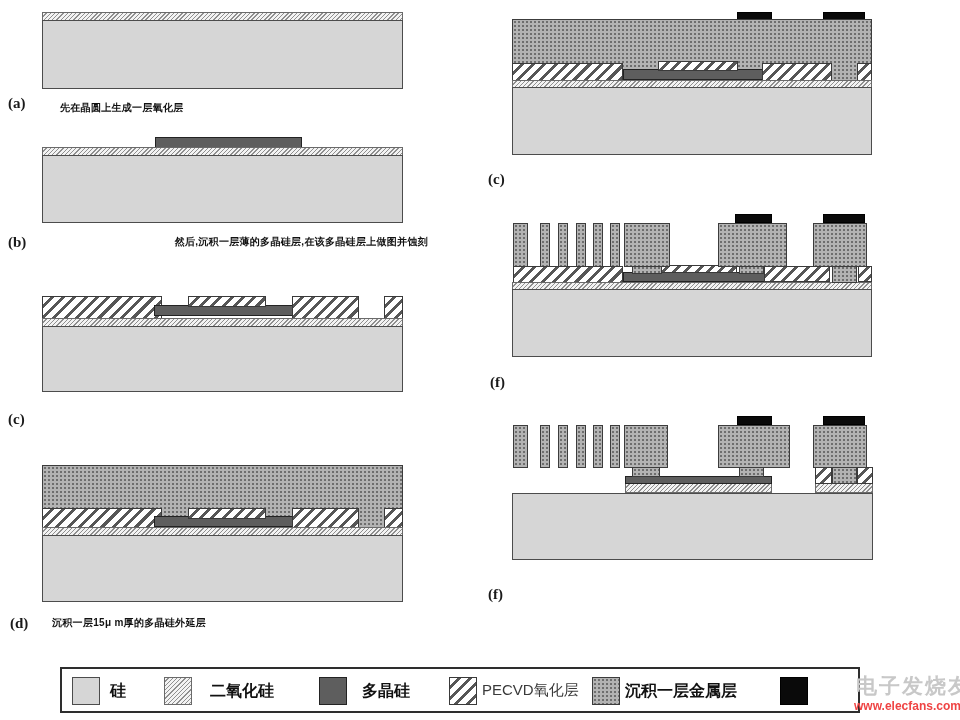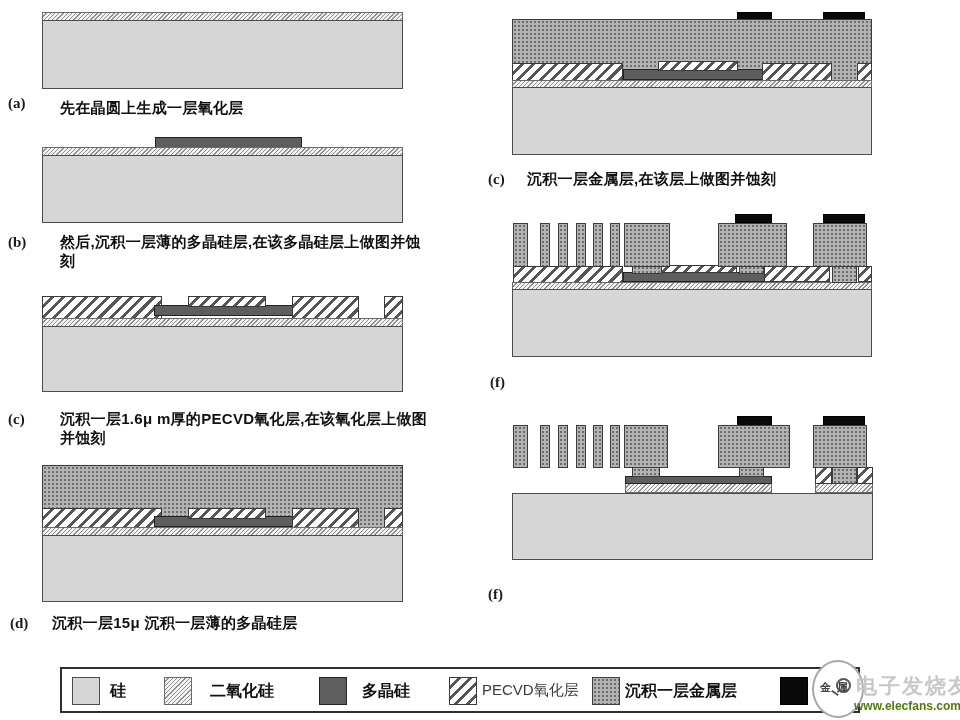--- a/index.html
+++ b/index.html
@@ -8,27 +8,27 @@
   .layer{position:absolute;box-sizing:border-box;}
   
   .sil{background:#d6d6d6;border:1px solid #4c4c4c;}
   .ox{background:repeating-linear-gradient(135deg,#f3f3f3 0,#f3f3f3 2px,#8f8f8f 2px,#8f8f8f 3px);border:1px solid #6a6a6a;}
   .pecvd{background:repeating-linear-gradient(135deg,#ffffff 0,#ffffff 5px,#565656 5px,#565656 8px);border:1px solid #3a3a3a;}
   .poly{background:#5e5e5e;border:1px solid #232323;}
   .epi{background-color:#b3b3b3;background-image:radial-gradient(circle,#6e6e6e 1px,rgba(0,0,0,0) 1.4px);background-size:4px 4px;border:1px solid #3c3c3c;}
   .metal{background:#0a0a0a;border:1px solid #000;}
   .diagram{position:absolute;}
   .tag{position:absolute;font-family:"Liberation Serif",serif;font-weight:bold;font-size:15px;color:#1a1a1a;}
-  .caption{position:absolute;font-weight:bold;font-size:15px;line-height:19px;color:#111;letter-spacing:.3px;}
+  .caption{position:absolute;font-weight:bold;font-size:10px;line-height:19px;color:#111;letter-spacing:.3px;}
   .legend-box{position:absolute;left:60px;top:667px;width:800px;height:46px;border:2px solid #2e2e2e;background:#fff;box-sizing:border-box;}
   .lg-sq{position:absolute;top:8px;width:26px;height:26px;}
   .lg-label{position:absolute;top:12px;font-size:16px;font-weight:bold;color:#111;white-space:nowrap;}
   .wm-circle{position:absolute;left:812px;top:660px;width:48px;height:54px;background:#fff;border:2px solid #a9a9a9;border-radius:50%;z-index:6;}
   .wm-brand{position:absolute;left:856px;top:672px;width:104px;font-size:21px;font-weight:bold;color:#c8c8c8;letter-spacing:2px;white-space:nowrap;z-index:7;}
-  .wm-url{position:absolute;left:854px;top:699px;font-size:12px;font-weight:bold;color:#4d7c0f;white-space:nowrap;z-index:7;}
+  .wm-url{position:absolute;left:854px;top:699px;font-size:12px;font-weight:bold;color:#ef4444;white-space:nowrap;z-index:7;}
   .mag-lens{position:absolute;left:22px;top:16px;width:11px;height:11px;border:2px solid #555;border-radius:50%;}
   .mag-handle{position:absolute;left:17px;top:30px;width:8px;height:2px;background:#555;transform:rotate(35deg);}
   .wm-mini{position:absolute;left:6px;top:18px;font-size:11px;font-weight:bold;color:#444;letter-spacing:6px;white-space:nowrap;}
 </style>
 </head>
 <body>
 
 <div class="canvas">
 
   <div class="diagram" style="left:42px;top:12px;width:361px;height:77px;">
@@ -37,61 +37,59 @@
   </div>
   <div class="tag" style="left:8px;top:95px;">(a)</div>
   <div class="caption" style="left:60px;top:98px;width:340px;">先在晶圆上生成一层氧化层</div>
 
   <div class="diagram" style="left:42px;top:137px;width:361px;height:86px;">
     <div class="layer poly" style="left:113px;top:0;width:147px;height:11px;"></div>
     <div class="layer ox" style="left:0;top:10px;width:361px;height:9px;"></div>
     <div class="layer sil" style="left:0;top:18px;width:361px;height:68px;"></div>
   </div>
   <div class="tag" style="left:8px;top:234px;">(b)</div>
-  <div class="caption" style="left:60px;top:232px;width:368px;">然后,沉积一层薄的多晶硅层,在该多晶硅层上做图并蚀刻</div>
+  <div class="caption" style="left:60px;top:232px;width:368px;text-align:right;">然后,沉积一层薄的多晶硅层,在该多晶硅层上做图并蚀刻</div>
 
   <div class="diagram" style="left:42px;top:296px;width:361px;height:96px;">
     <div class="layer pecvd" style="left:0;top:0;width:120px;height:23px;"></div>
     <div class="layer poly" style="left:112px;top:9px;width:146px;height:11px;"></div>
     <div class="layer pecvd" style="left:146px;top:0;width:78px;height:11px;"></div>
     <div class="layer pecvd" style="left:250px;top:0;width:67px;height:23px;"></div>
     <div class="layer pecvd" style="left:342px;top:0;width:19px;height:23px;"></div>
     <div class="layer ox" style="left:0;top:22px;width:361px;height:9px;"></div>
     <div class="layer sil" style="left:0;top:30px;width:361px;height:66px;"></div>
   </div>
   <div class="tag" style="left:8px;top:411px;">(c)</div>
-  <div class="caption" style="left:60px;top:409px;width:372px;">沉积一层1.6μ m厚的PECVD氧化层,在该氧化层上做图并蚀刻</div>
 
   <div class="diagram" style="left:42px;top:465px;width:361px;height:137px;">
     <div class="layer epi" style="left:0;top:0;width:361px;height:63px;"></div>
     <div class="layer pecvd" style="left:0;top:43px;width:120px;height:20px;"></div>
     <div class="layer poly" style="left:112px;top:51px;width:146px;height:11px;"></div>
     <div class="layer pecvd" style="left:146px;top:43px;width:78px;height:11px;"></div>
     <div class="layer pecvd" style="left:250px;top:43px;width:67px;height:20px;"></div>
     <div class="layer pecvd" style="left:342px;top:43px;width:19px;height:20px;"></div>
     <div class="layer ox" style="left:0;top:62px;width:361px;height:9px;"></div>
     <div class="layer sil" style="left:0;top:70px;width:361px;height:67px;"></div>
   </div>
   <div class="tag" style="left:10px;top:615px;">(d)</div>
-  <div class="caption" style="left:52px;top:613px;width:400px;">沉积一层15μ 沉积一层薄的多晶硅层</div>
+  <div class="caption" style="left:52px;top:613px;width:400px;">沉积一层15μ m厚的多晶硅外延层</div>
 
   <div class="diagram" style="left:512px;top:12px;width:360px;height:143px;">
     <div class="layer metal" style="left:225px;top:0;width:35px;height:8px;"></div>
     <div class="layer metal" style="left:311px;top:0;width:42px;height:8px;"></div>
     <div class="layer epi" style="left:0;top:7px;width:360px;height:62px;"></div>
     <div class="layer pecvd" style="left:0;top:51px;width:111px;height:18px;"></div>
     <div class="layer poly" style="left:111px;top:57px;width:147px;height:11px;"></div>
     <div class="layer pecvd" style="left:146px;top:49px;width:80px;height:10px;"></div>
     <div class="layer pecvd" style="left:250px;top:51px;width:70px;height:18px;"></div>
     <div class="layer pecvd" style="left:345px;top:51px;width:15px;height:18px;"></div>
     <div class="layer ox" style="left:0;top:68px;width:360px;height:8px;"></div>
     <div class="layer sil" style="left:0;top:75px;width:360px;height:68px;"></div>
   </div>
   <div class="tag" style="left:488px;top:171px;">(c)</div>
-  <div class="caption" style="left:527px;top:169px;width:400px;">沉积一层金属层,在该层上做图并蚀刻</div>
 
   <div class="diagram" style="left:512px;top:214px;width:360px;height:143px;">
     <div class="layer pecvd" style="left:1px;top:52px;width:110px;height:17px;"></div>
     <div class="layer poly" style="left:111px;top:58px;width:147px;height:10px;"></div>
     <div class="layer pecvd" style="left:146px;top:51px;width:79px;height:8px;"></div>
     <div class="layer pecvd" style="left:252px;top:52px;width:66px;height:16px;"></div>
     <div class="layer pecvd" style="left:346px;top:52px;width:14px;height:16px;"></div>
     <div class="layer ox" style="left:0;top:68px;width:360px;height:8px;"></div>
     <div class="layer sil" style="left:0;top:75px;width:360px;height:68px;"></div>
     <div class="layer epi" style="left:1px;top:9px;width:15px;height:44px;"></div>
@@ -142,21 +140,16 @@
     <div class="lg-label" style="left:148px;">二氧化硅</div>
     <div class="lg-sq poly" style="left:257px;"></div>
     <div class="lg-label" style="left:300px;">多晶硅</div>
     <div class="lg-sq pecvd" style="left:387px;"></div>
     <div class="lg-label" style="left:420px;font-weight:normal;font-size:15px;color:#3a3a3a;">PECVD氧化层</div>
     <div class="lg-sq epi" style="left:530px;"></div>
     <div class="lg-label" style="left:563px;">沉积一层金属层</div>
     <div class="lg-sq metal" style="left:718px;"></div>
   </div>
 
-  <div class="wm-circle">
-    <span class="wm-mini">金属</span>
-    <span class="mag-lens"></span>
-    <span class="mag-handle"></span>
-  </div>
   <div class="wm-brand">电子发烧友</div>
   <div class="wm-url">www.elecfans.com</div>
 
 </div>
 
 </body></html>

